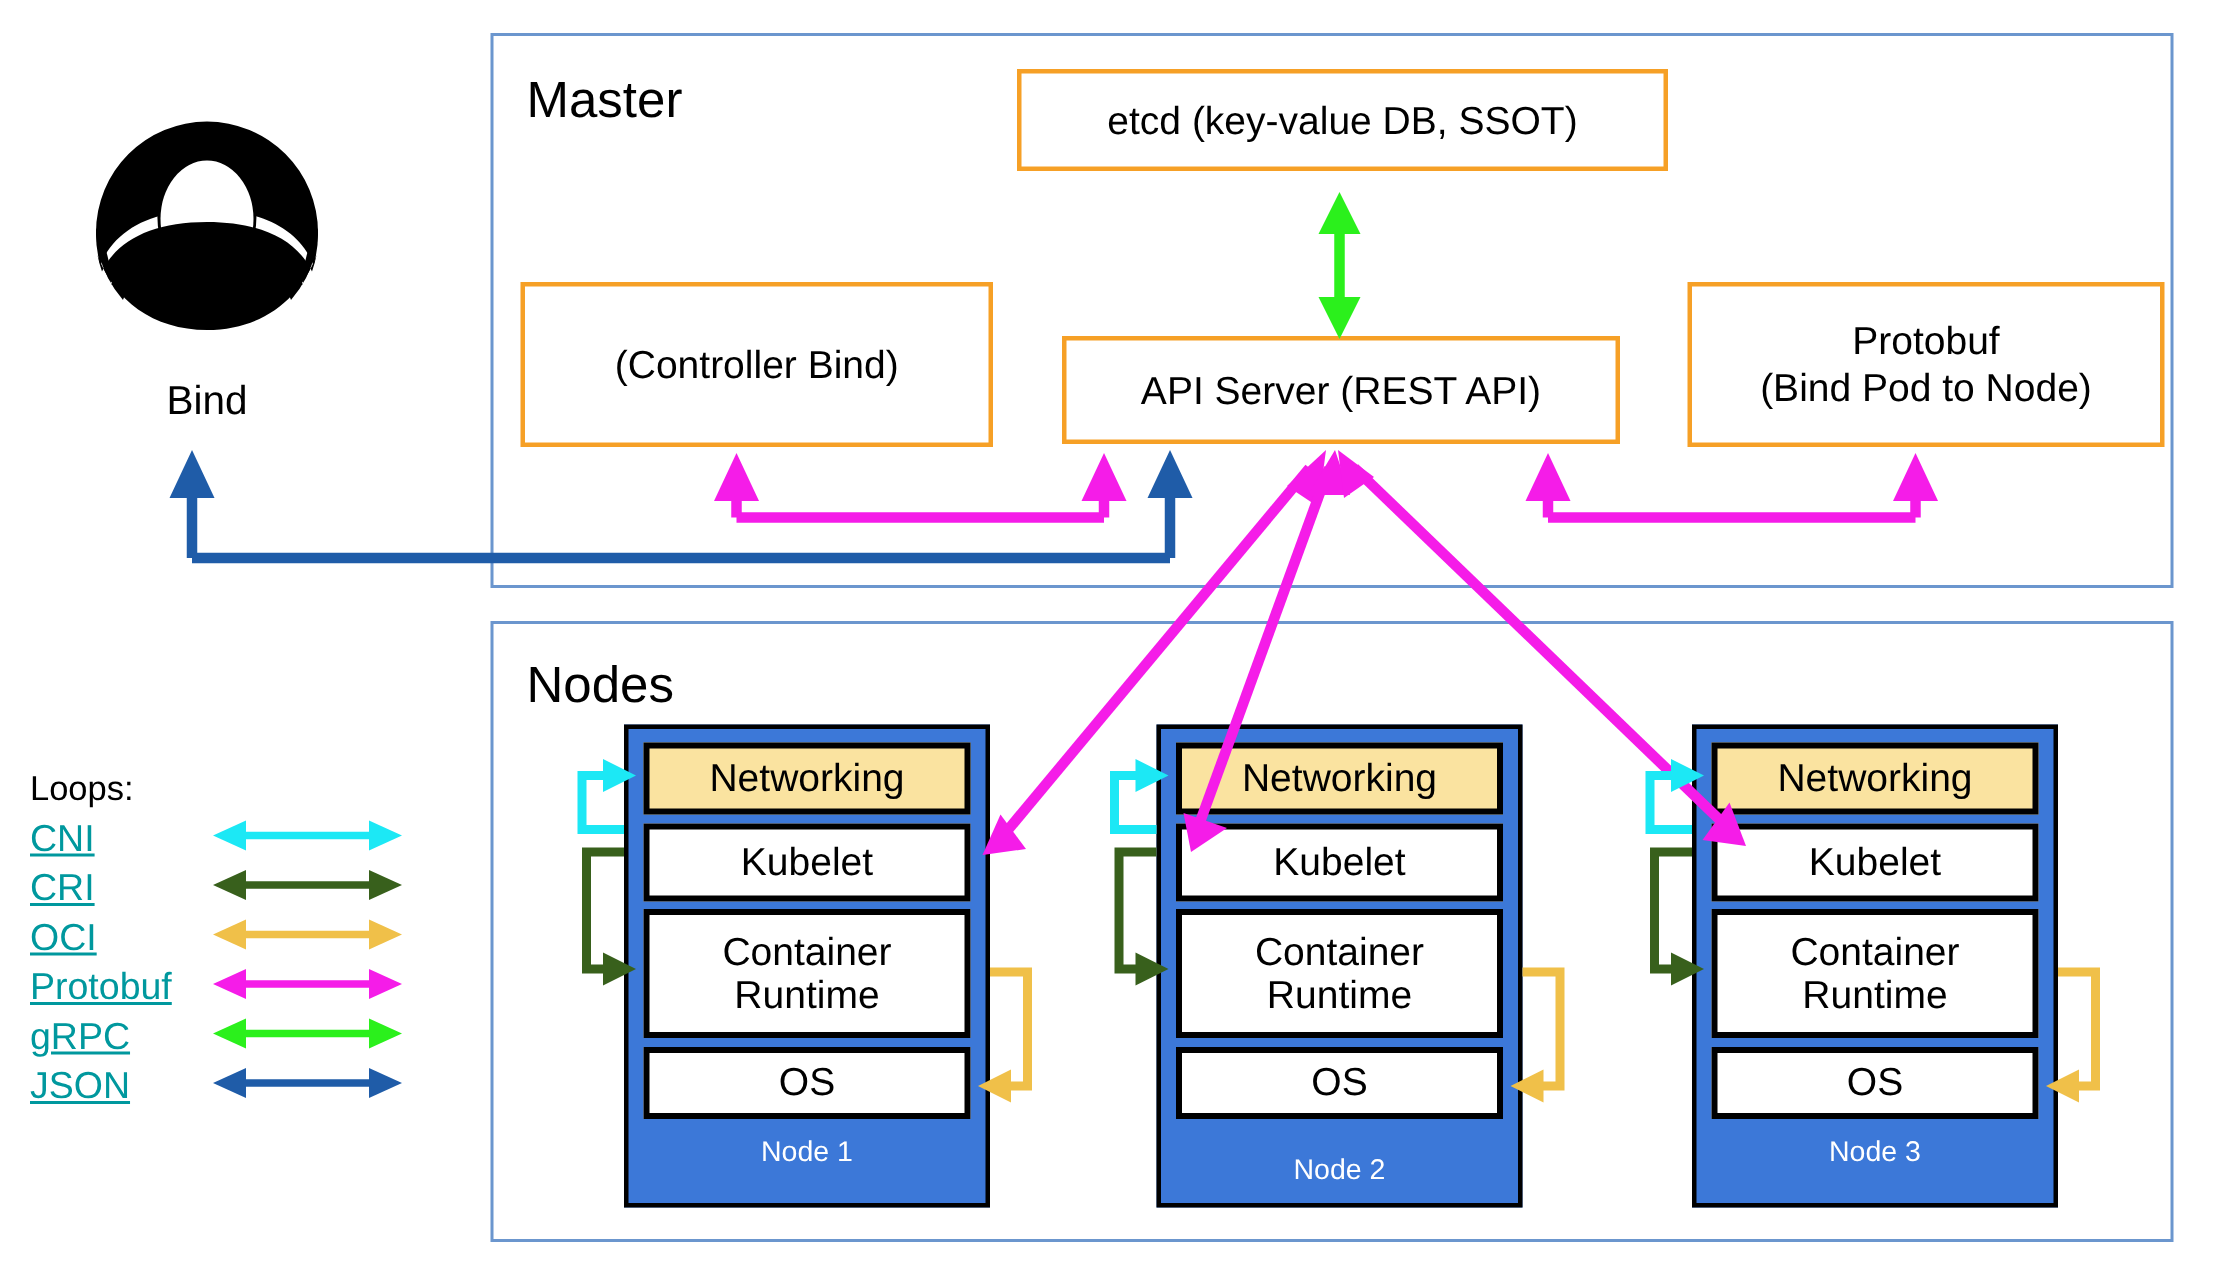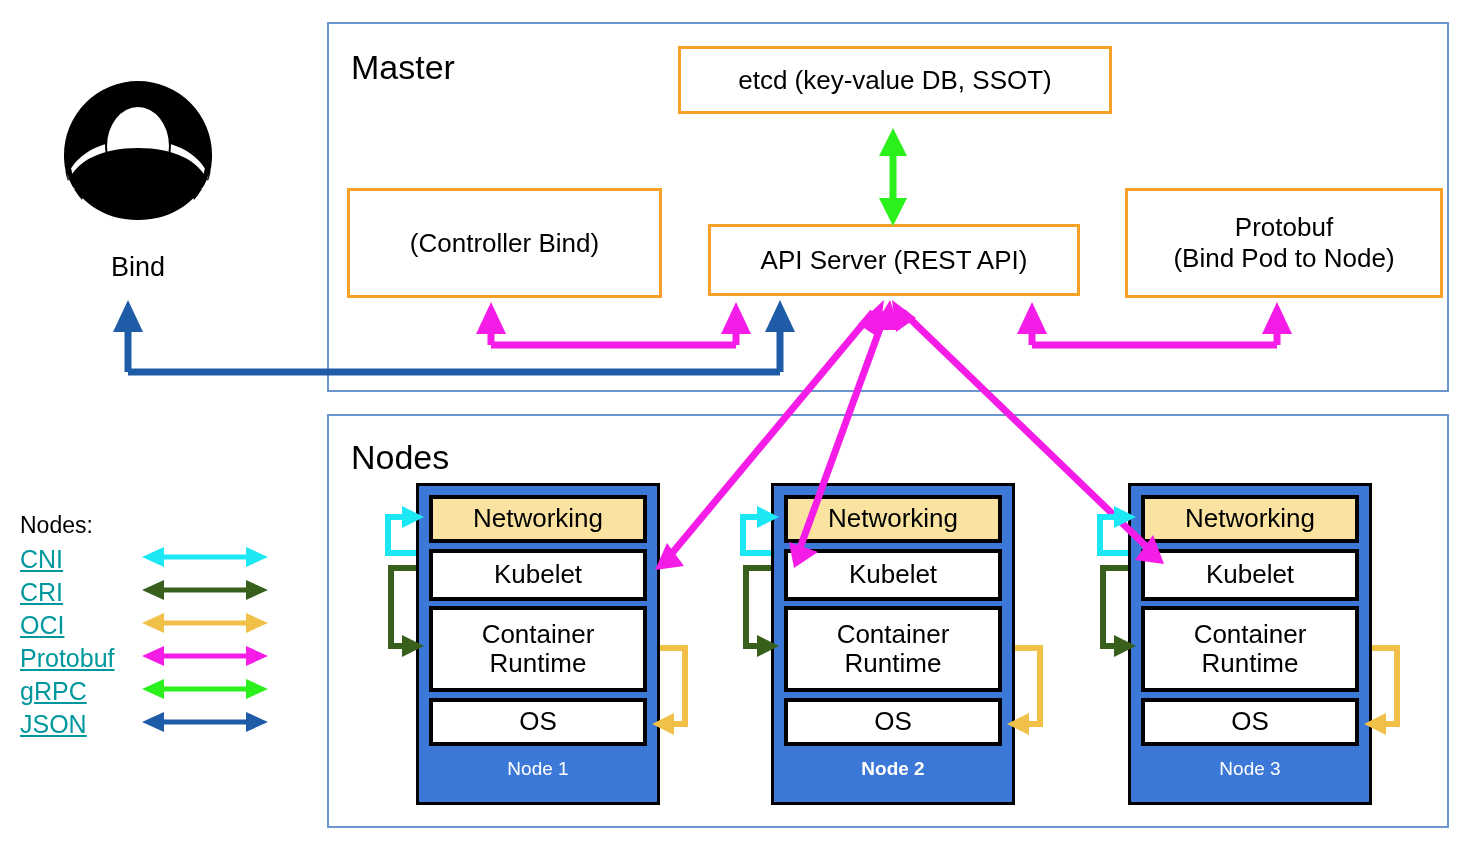--- a/index.html
+++ b/index.html
@@ -107,41 +107,41 @@
     <div class="nrow" style="left:10px;top:63px;width:218px;height:52px;">
       <span>Kubelet</span>
     </div>
     <div class="nrow" style="left:10px;top:120px;width:218px;height:86px;flex-direction:column;">
       <span>Container</span>
       <span>Runtime</span>
     </div>
     <div class="nrow" style="left:10px;top:212px;width:218px;height:48px;">
       <span>OS</span>
     </div>
-    <div class="node-label" style="top:272px;font-weight:bold;">Node 2</div>
+    <div class="node-label" style="top:284px;">Node 2</div>
   </div>
 
   <div class="node" style="left:1128px;top:483px;width:244px;height:322px;">
     <div class="nrow net" style="left:10px;top:9px;width:218px;height:48px;">
       <span>Networking</span>
     </div>
     <div class="nrow" style="left:10px;top:63px;width:218px;height:52px;">
       <span>Kubelet</span>
     </div>
     <div class="nrow" style="left:10px;top:120px;width:218px;height:86px;flex-direction:column;">
       <span>Container</span>
       <span>Runtime</span>
     </div>
     <div class="nrow" style="left:10px;top:212px;width:218px;height:48px;">
       <span>OS</span>
     </div>
     <div class="node-label" style="top:272px;">Node 3</div>
   </div>
 
-  <div class="legend-title" style="left:20px;top:512px;">Nodes:</div>
+  <div class="legend-title" style="left:20px;top:512px;">Loops:</div>
 
   <div class="legend-link" style="left:20px;top:545px;">CNI</div>
   <div class="legend-link" style="left:20px;top:578px;">CRI</div>
   <div class="legend-link" style="left:20px;top:611px;">OCI</div>
   <div class="legend-link" style="left:20px;top:644px;">Protobuf</div>
   <div class="legend-link" style="left:20px;top:677px;">gRPC</div>
   <div class="legend-link" style="left:20px;top:710px;">JSON</div>
 
   <svg class="legend-arrows" style="left:140px;top:538px;width:130px;height:200px;" viewBox="0 0 130 200">
     <defs>

